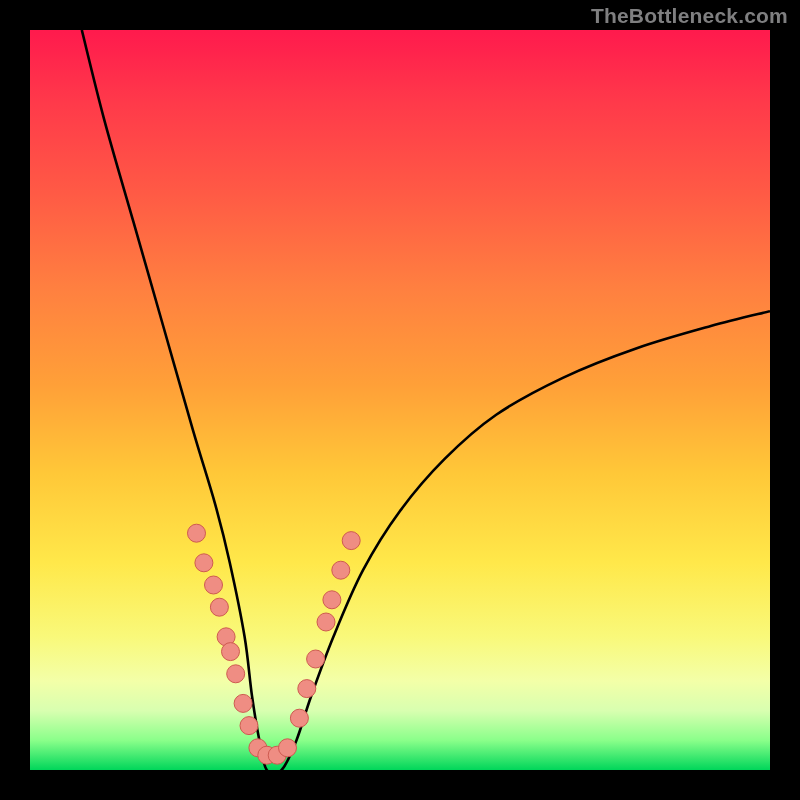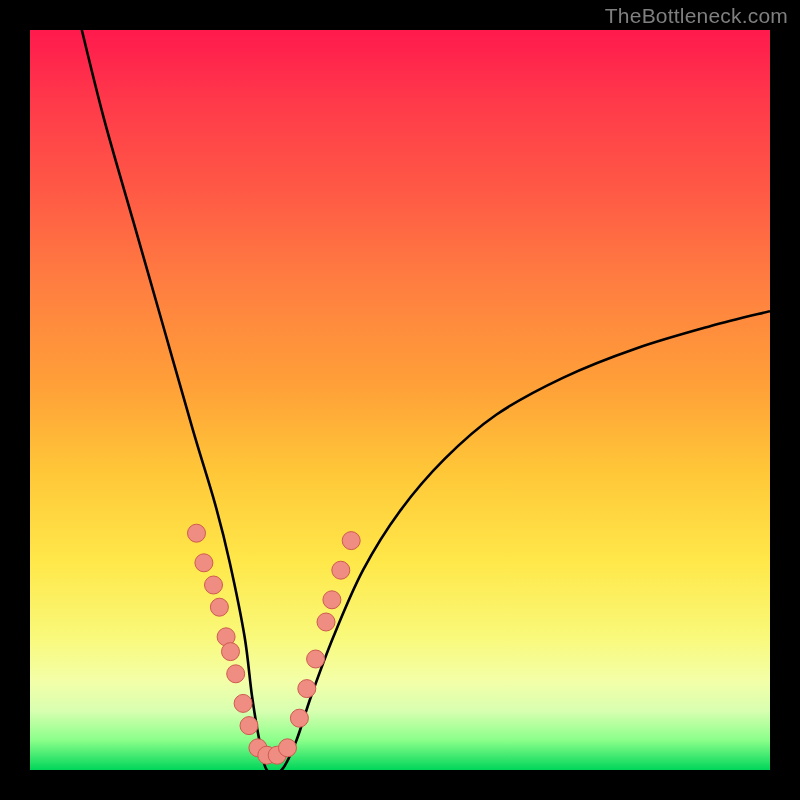--- a/index.html
+++ b/index.html
@@ -38,21 +38,21 @@
       #8aff8a 96%,
       #00d65a 100%
     );
   }
   .watermark {
     position: absolute;
     top: 4px;
     right: 12px;
     color: #7f7f80;
     font-size: 21px;
-    font-weight: 400;
+    font-weight: 700;
     letter-spacing: 0.2px;
     font-family: Arial, Helvetica, sans-serif;
   }
   svg.curve {
     position: absolute;
     inset: 0;
     width: 100%;
     height: 100%;
   }
 </style>

